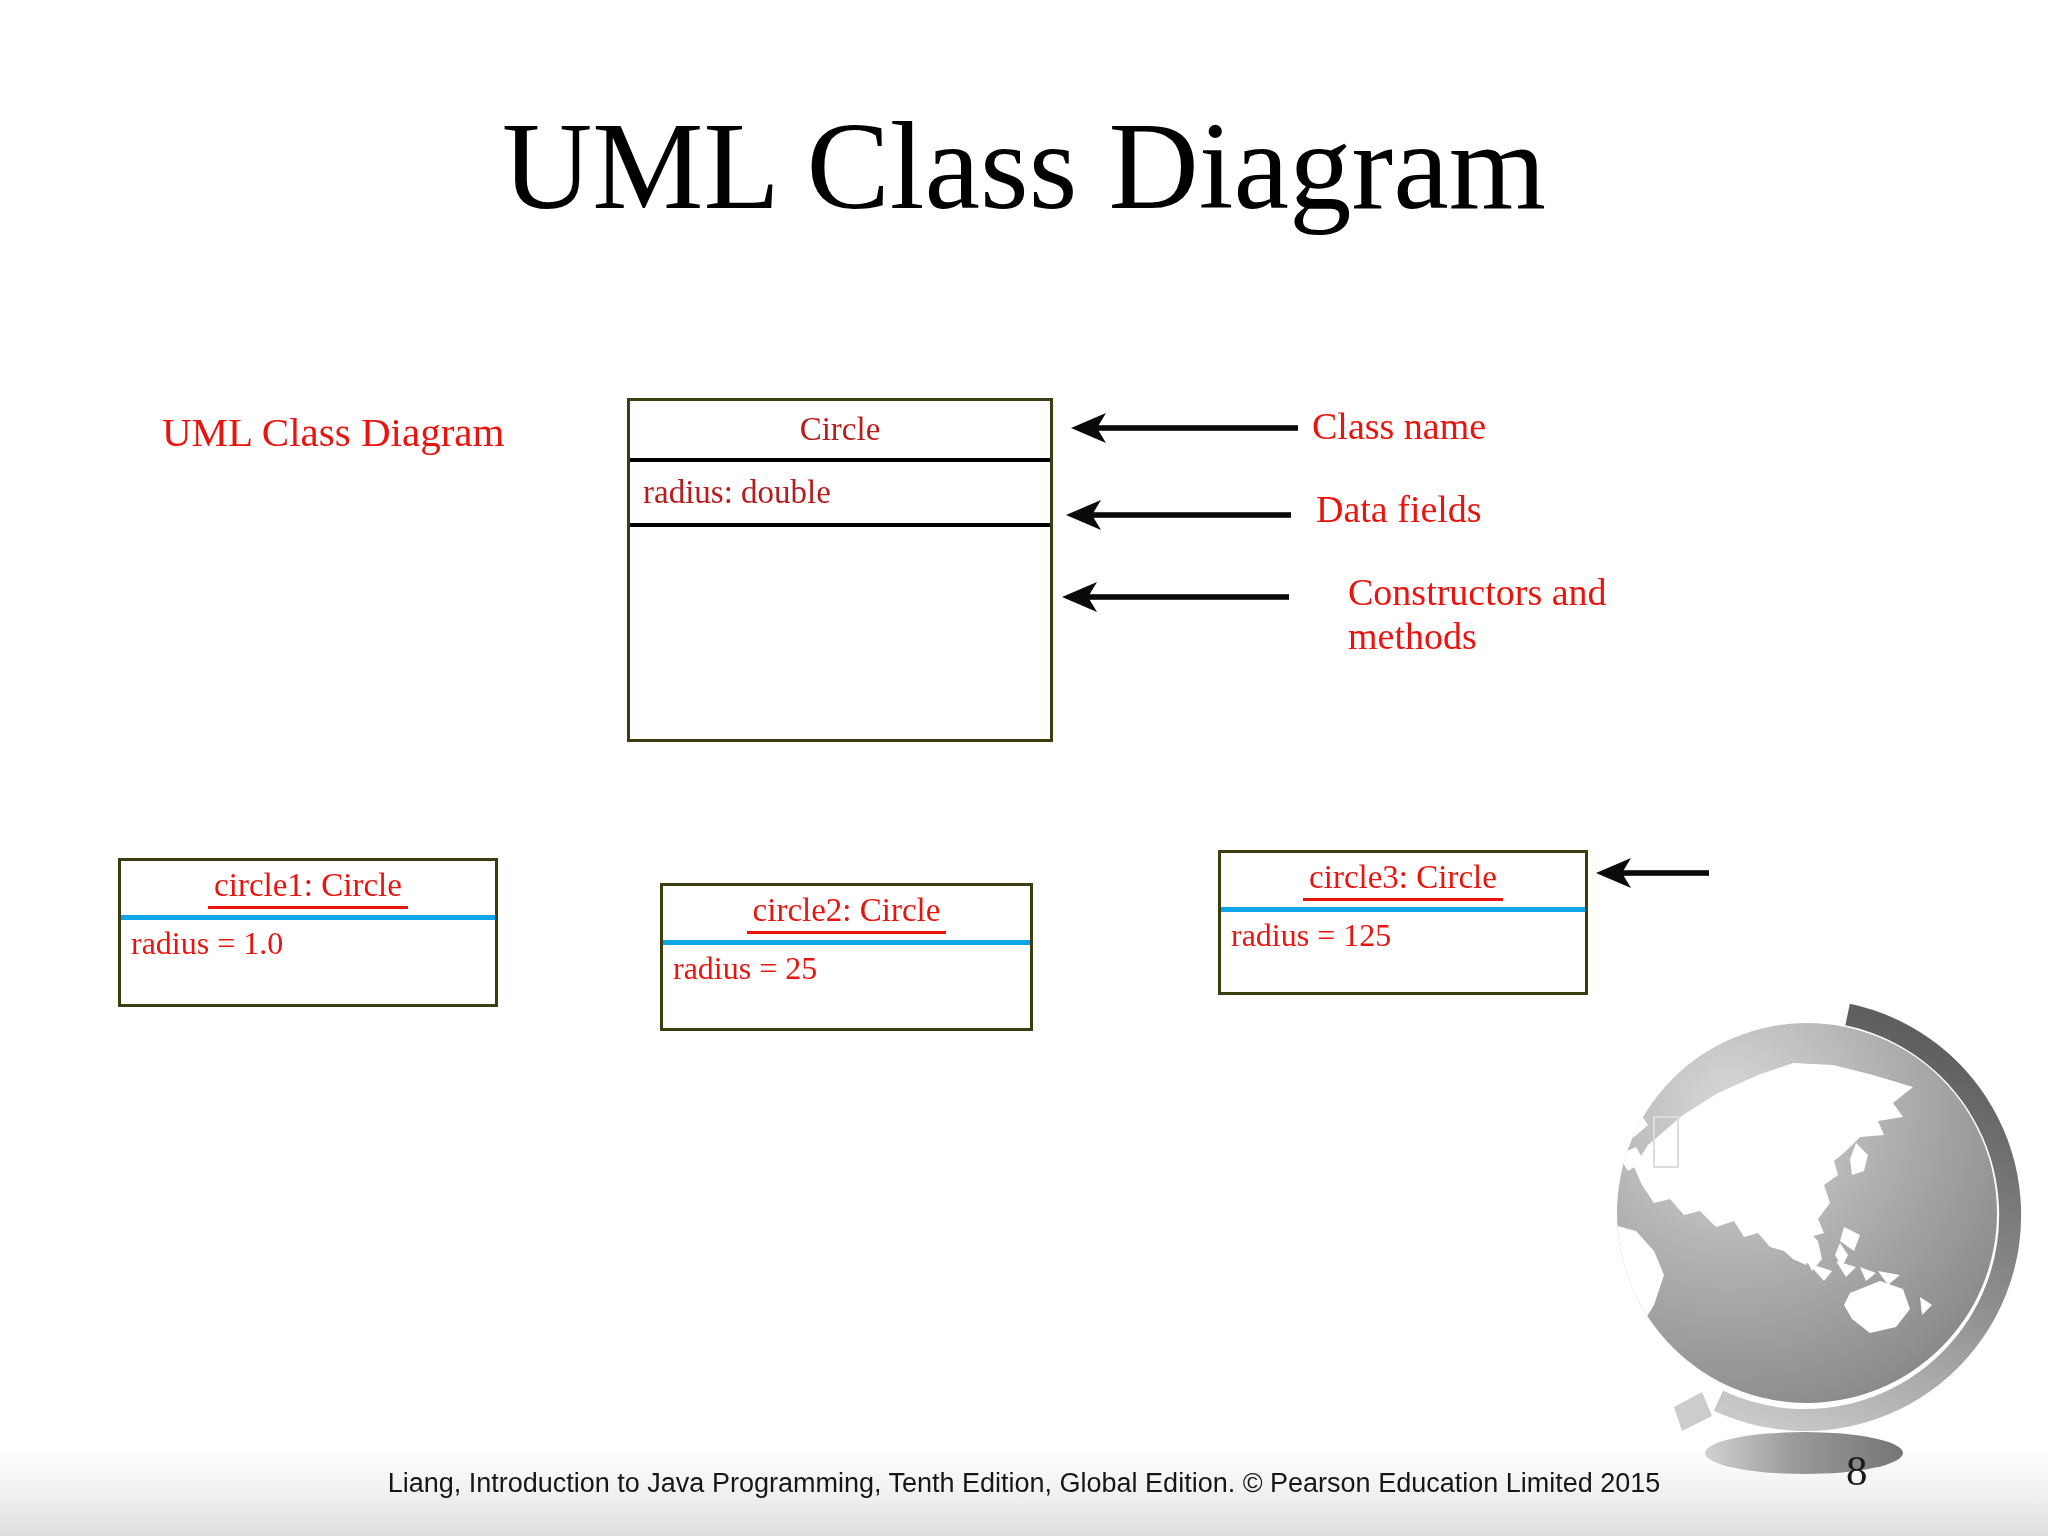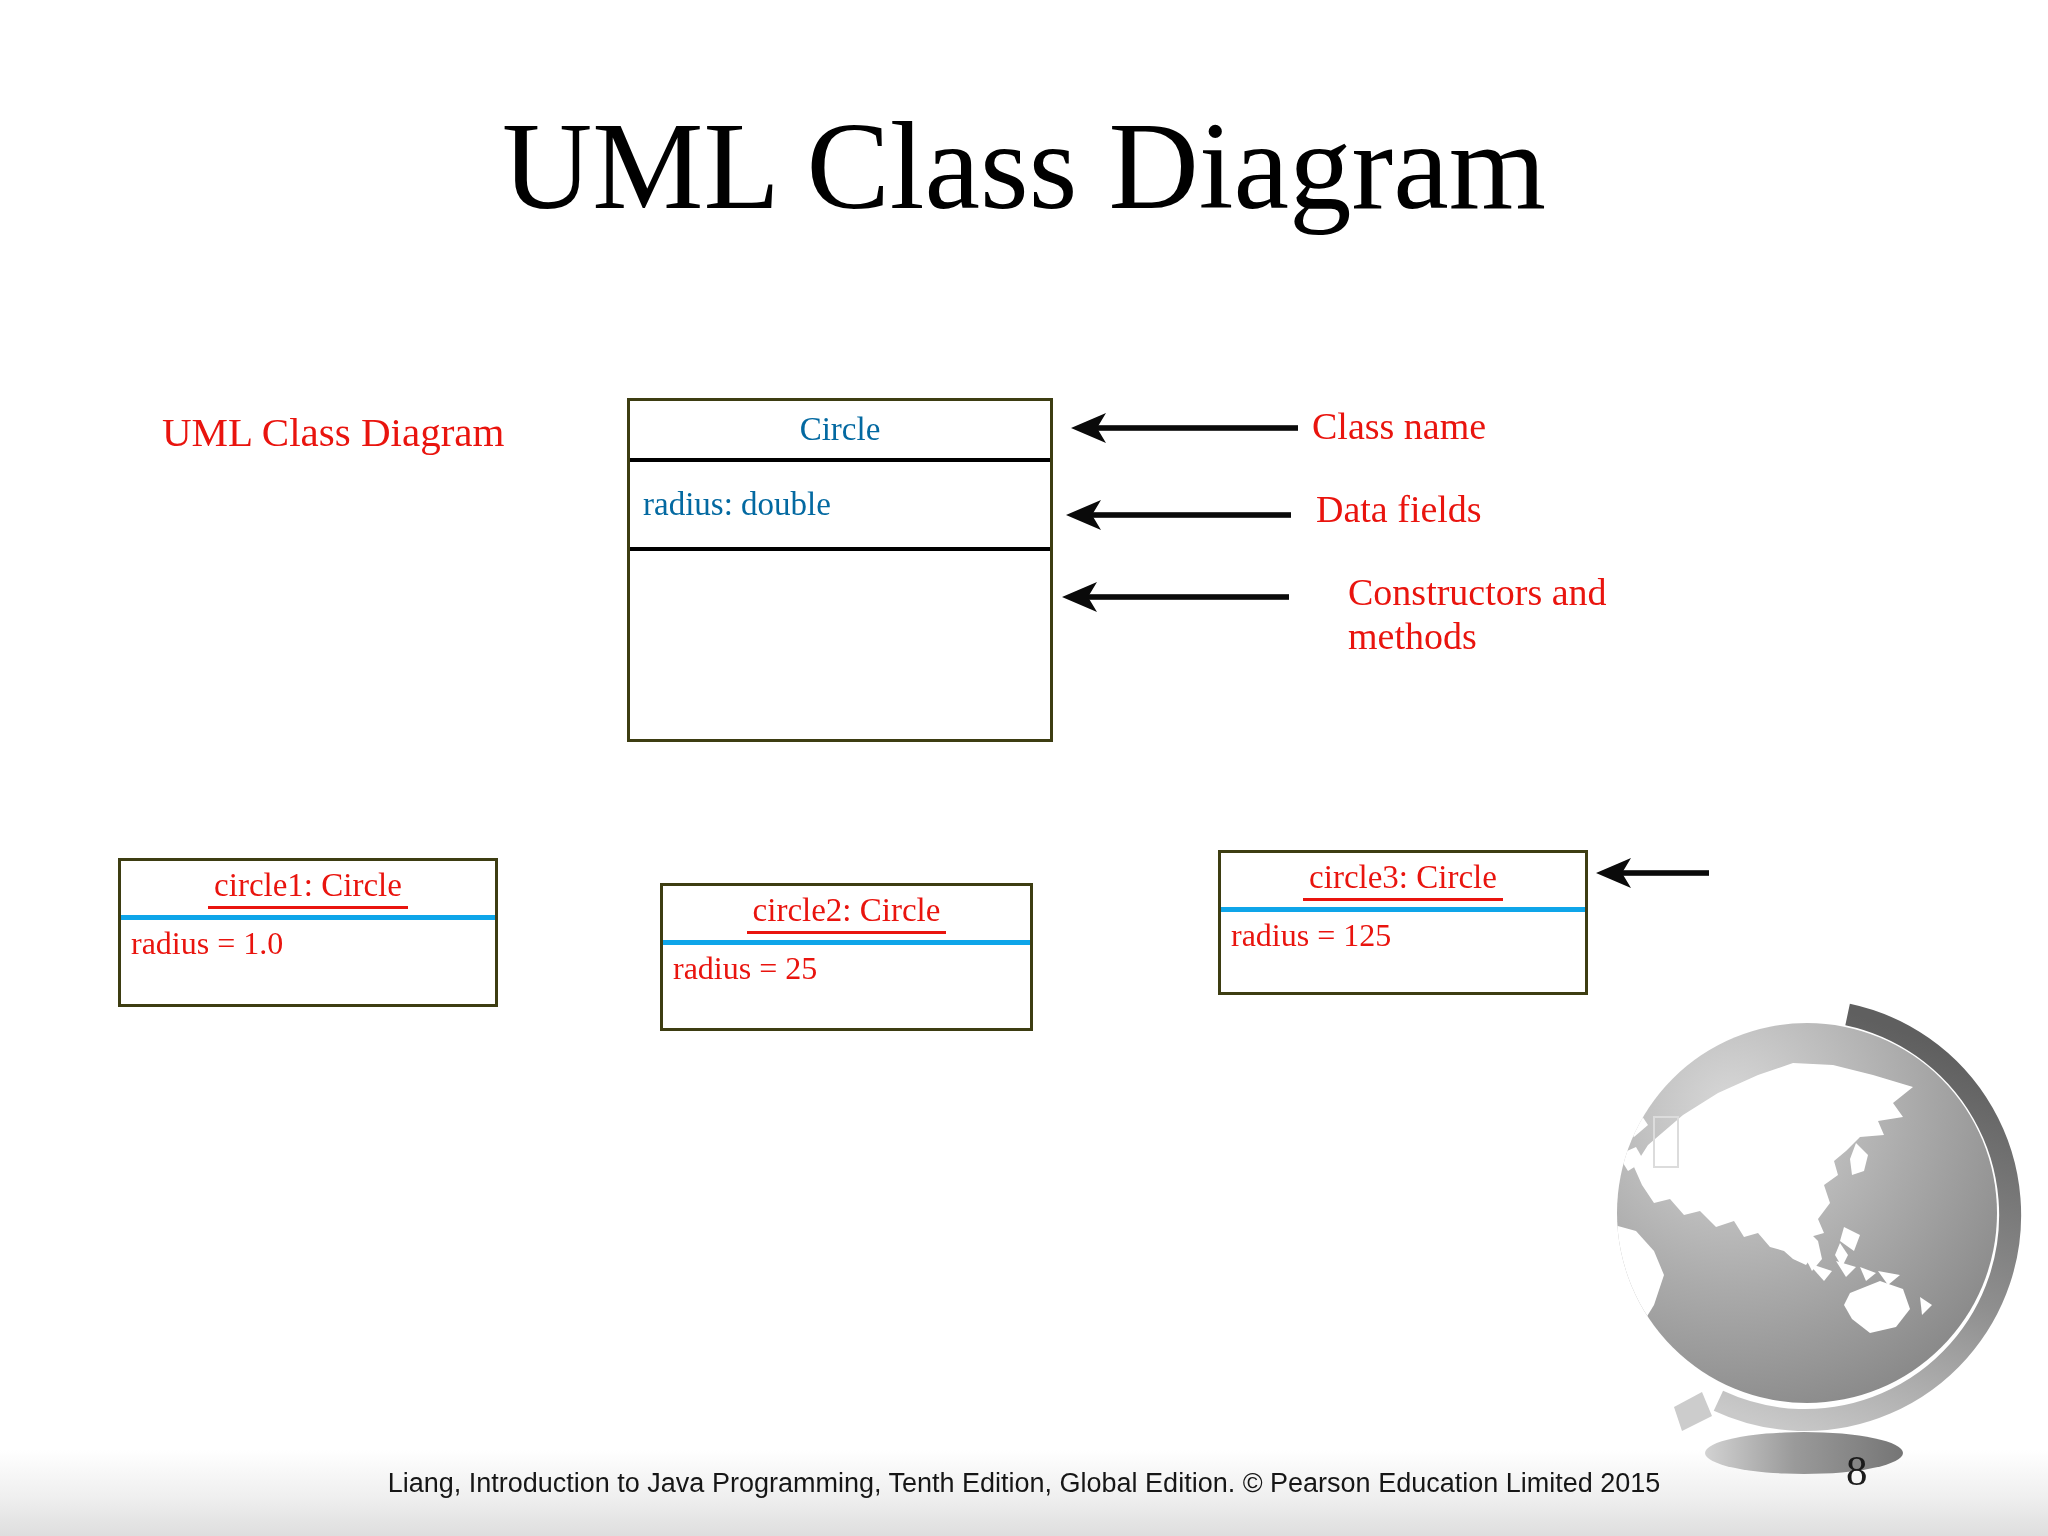--- a/index.html
+++ b/index.html
@@ -4,25 +4,25 @@
 <style>
   html,body{margin:0;padding:0;background:#ffffff;}
   #stage{position:relative;width:2048px;height:1536px;background:#ffffff;overflow:hidden;
          font-family:"Liberation Serif","DejaVu Serif",serif;}
   .abs{position:absolute;}
   
   .slide-title{left:0;top:88px;width:2048px;text-align:center;font-size:125px;line-height:1.25;
                color:#000000;white-space:nowrap;}
   .section-label{left:162px;top:408px;font-size:41px;color:#e9140e;white-space:nowrap;}
   
-  .uml-box{border:3px solid #3d3d12;background:#ffffff;box-sizing:border-box;color:#0369a1;}
+  .uml-box{border:3px solid #3d3d12;background:#ffffff;box-sizing:border-box;color:#b91c1c;}
   .class-box{left:627px;top:398px;width:426px;height:344px;}
   .cmp-name{height:57px;border-bottom:4px solid #000;display:flex;align-items:center;
             justify-content:center;font-size:33px;}
-  .cmp-fields{height:89px;border-bottom:4px solid #000;display:flex;align-items:center;
+  .cmp-fields{height:65px;border-bottom:4px solid #000;display:flex;align-items:center;
               padding-left:13px;font-size:33px;box-sizing:border-box;}
   .cmp-methods{padding:12px 0 0 13px;font-size:33px;line-height:57px;}
   
   .obj-box{color:#e9140e;}
   .obj-name{height:54px;border-bottom:5px solid #0ea5e9;display:flex;align-items:center;
             justify-content:center;font-size:33px;}
   .obj-name .uline{border-bottom:3px solid currentColor;padding:0 6px 2px 6px;white-space:nowrap;}
   .obj-value{display:flex;align-items:center;padding:5px 0 0 10px;font-size:32px;}
   #obj1{left:118px;top:858px;width:380px;height:149px;}
   #obj2{left:660px;top:852px;width:373px;height:148px;margin-top:31px;}

